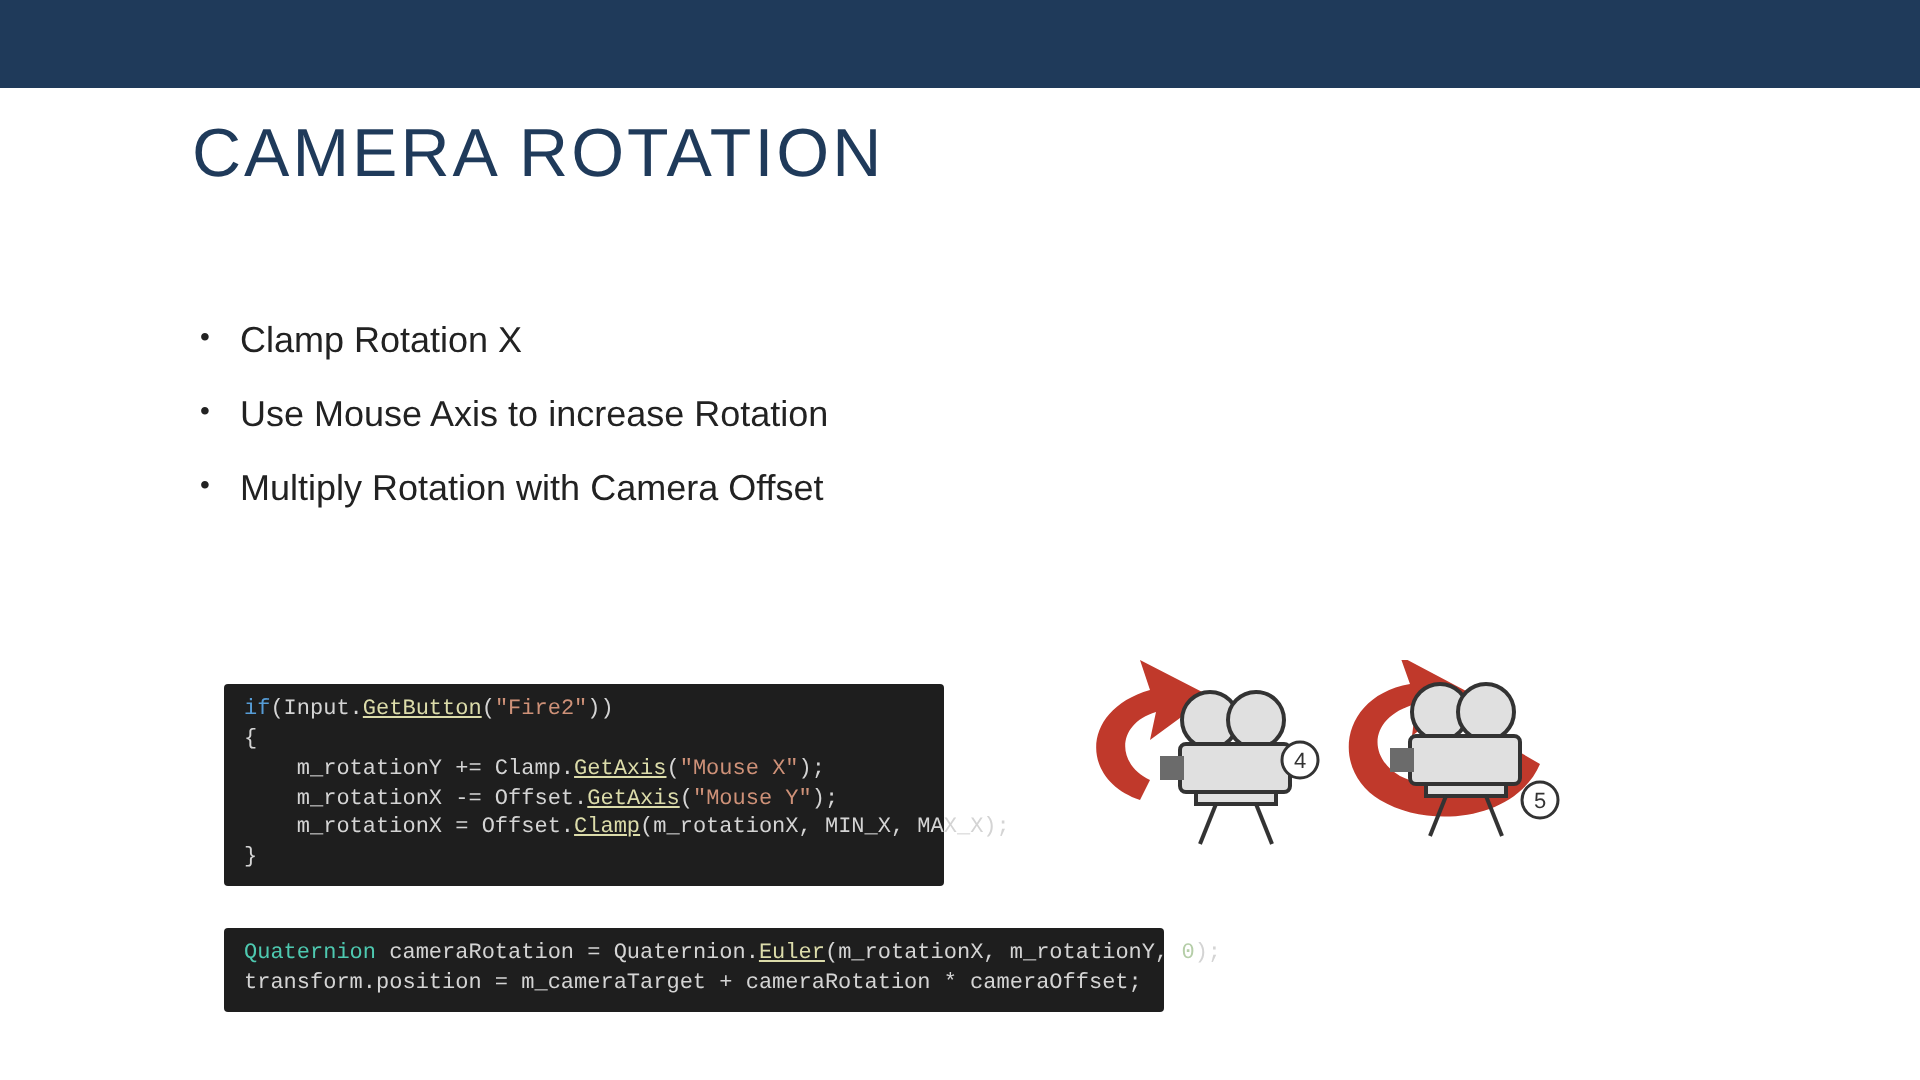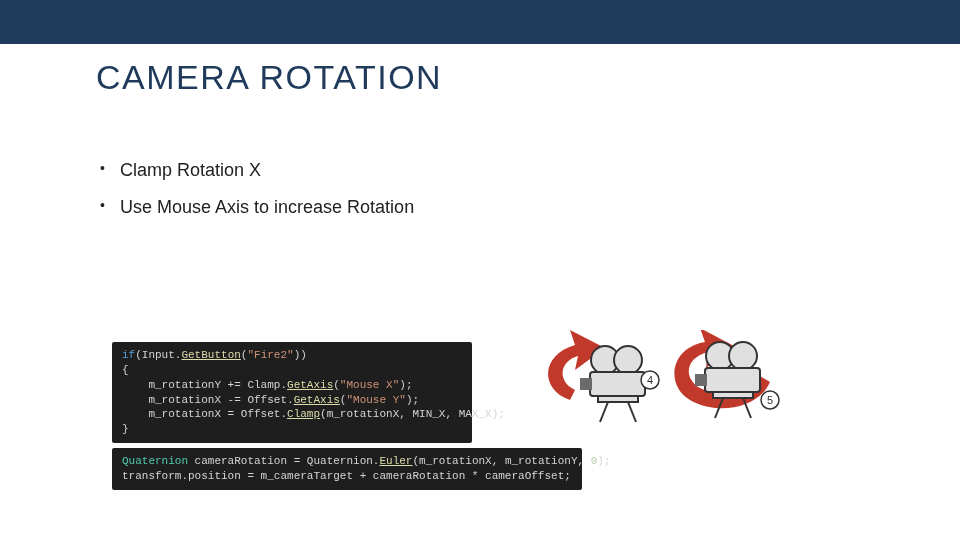--- a/index.html
+++ b/index.html
@@ -26,21 +26,21 @@
     font-size: 14px; color: #222;
   }
   .code-block {
     background: #1e1e1e; color: #d4d4d4;
     font-family: Consolas, "Courier New", monospace;
     font-size: 11px; line-height: 1.35;
     padding: 6px 10px; white-space: pre;
     border-radius: 2px;
   }
   .code1 { position: absolute; top: 342px; left: 112px; width: 360px; }
-  .code2 { position: absolute; top: 448px; left: 112px; width: 470px; }
+  .code2 { position: absolute; top: 464px; left: 112px; width: 470px; }
   .kw   { color: #569cd6; }
   .cls  { color: #4ec9b0; }
   .fn   { color: #dcdcaa; text-decoration: underline; }
   .str  { color: #ce9178; }
   .num  { color: #b5cea8; }
 
   .diagram { position: absolute; top: 330px; left: 520px; width: 280px; height: 120px; }
   .arrow-shape { fill: #c0392b; }
   .cam-line { stroke: #333; stroke-width: 2; fill: #e0e0e0; }
   .cam-dark { fill: #6b6b6b; }
@@ -51,20 +51,21 @@
 <body>
 
 <div class="slide">
   <div class="header-band"></div>
   <div class="title-wrap"></div>
   <div class="title-text">CAMERA ROTATION</div>
 
   <ul class="bullets">
     <li>Clamp Rotation X</li>
     <li>Use Mouse Axis to increase Rotation</li>
+    <li>Multiply Rotation with Camera Offset</li>
   </ul>
 
   <div class="code-block code1"><span class="kw">if</span><span>(Input.</span><span class="fn">GetButton</span><span>(</span><span class="str">"Fire2"</span><span>))</span>
 <span>{</span>
 <span>    m_rotationY += Clamp.</span><span class="fn">GetAxis</span><span>(</span><span class="str">"Mouse X"</span><span>);</span>
 <span>    m_rotationX -= Offset.</span><span class="fn">GetAxis</span><span>(</span><span class="str">"Mouse Y"</span><span>);</span>
 <span>    m_rotationX = Offset.</span><span class="fn">Clamp</span><span>(m_rotationX, MIN_X, MAX_X);</span>
 <span>}</span></div>
 
   <div class="code-block code2"><span class="cls">Quaternion</span><span> cameraRotation = Quaternion.</span><span class="fn">Euler</span><span>(m_rotationX, m_rotationY, </span><span class="num">0</span><span>);</span>

